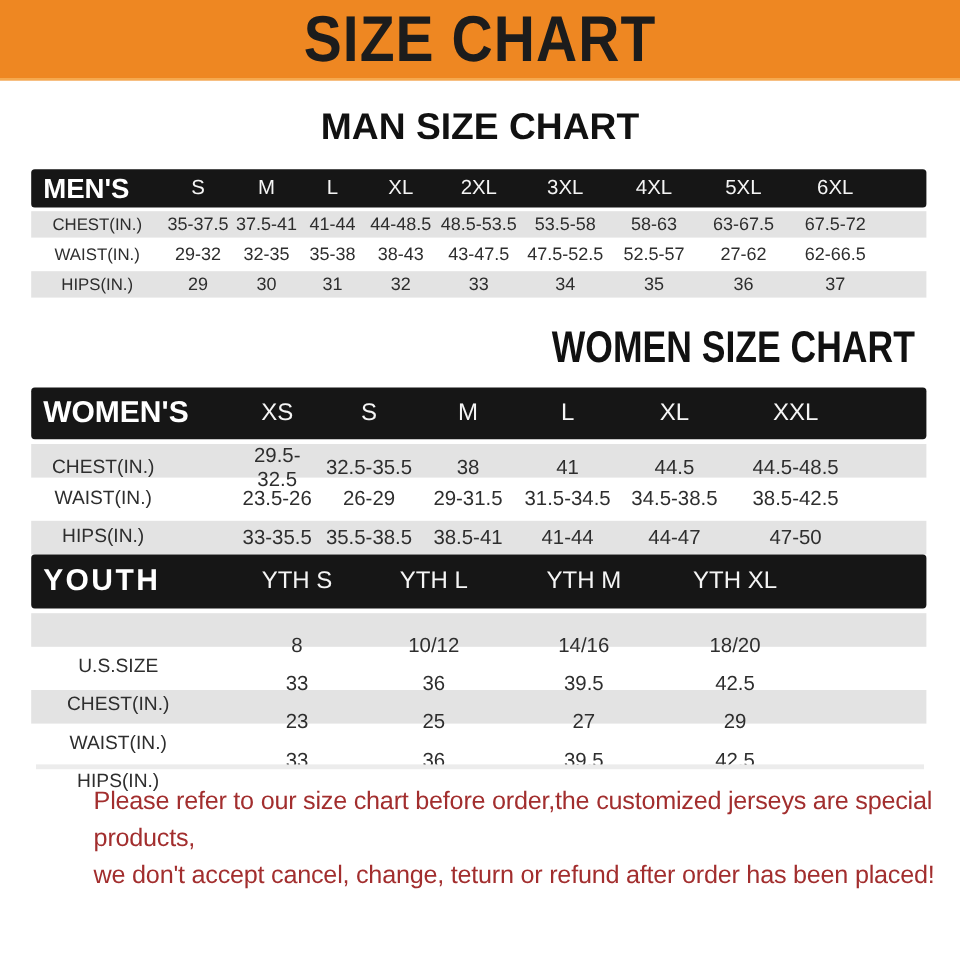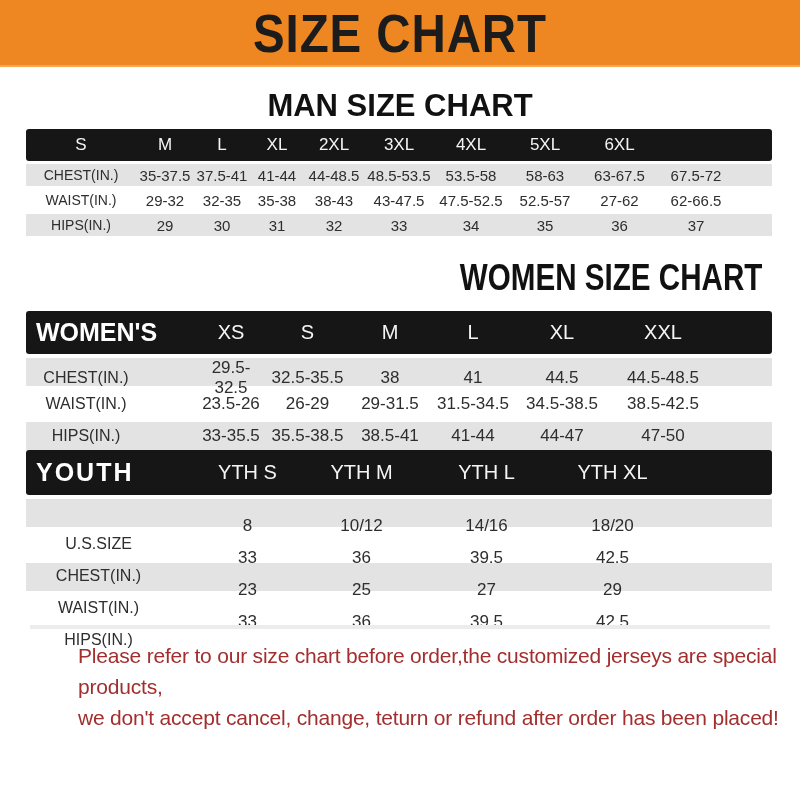--- a/index.html
+++ b/index.html
@@ -15,21 +15,21 @@
     border-bottom: 2px solid #f5a94f;
   }
   .banner-title {
     font-weight: bold; font-size: 54px; color: #1c1c1c;
     display: inline-block; transform: scaleX(0.88); letter-spacing: 1px;
     line-height: 1;
   }
 
   
   .heading { text-align: center; color: #111; }
-  .heading-man { margin-top: 21px; margin-bottom: 5px; }
+  .heading-man { margin-top: 21px; margin-bottom: 17px; }
   .heading-man span { font-weight: bold; font-size: 31px; display: inline-block; transform: scaleX(1.0); letter-spacing: 0px; }
   .heading-women { margin-top: 23px; margin-bottom: 13px; text-align: right; }
   .heading-youth { margin-top: 32px; margin-bottom: 15px; }
   .heading-women span, .heading-youth span {
     font-weight: bold; font-size: 37px; display: inline-block;
     transform: scaleX(0.80); letter-spacing: 0px; line-height: 1.05;
   }
 
   
   .size-table { width: 746px; margin-left: 26px; }
@@ -80,20 +80,21 @@
   <div class="banner">
     <span class="banner-title">SIZE CHART</span>
   </div>
 
   <div class="heading heading-man">
     <span>MAN SIZE CHART</span>
   </div>
 
   <div class="size-table table-men">
     <div class="thead thead-men grid-men">
+        <div class="h-label">MEN'S</div>
         <div class="h-col">S</div>
         <div class="h-col">M</div>
         <div class="h-col">L</div>
         <div class="h-col">XL</div>
         <div class="h-col">2XL</div>
         <div class="h-col">3XL</div>
         <div class="h-col">4XL</div>
         <div class="h-col">5XL</div>
         <div class="h-col">6XL</div>
       </div>
@@ -180,22 +181,22 @@
           <div class="r-val">47-50</div>
         </div>
       </div>
   </div>
 
 
   <div class="size-table table-youth">
     <div class="thead thead-youth grid-youth">
         <div class="h-label">YOUTH</div>
         <div class="h-col">YTH S</div>
+        <div class="h-col">YTH L</div>
         <div class="h-col">YTH M</div>
-        <div class="h-col">YTH L</div>
         <div class="h-col">YTH XL</div>
       </div>
     <div class="tbody">
         <div class="trow grid-youth gray">
           <div class="r-label">U.S.SIZE</div>
           <div class="r-val">8</div>
           <div class="r-val">10/12</div>
           <div class="r-val">14/16</div>
           <div class="r-val">18/20</div>
         </div>

